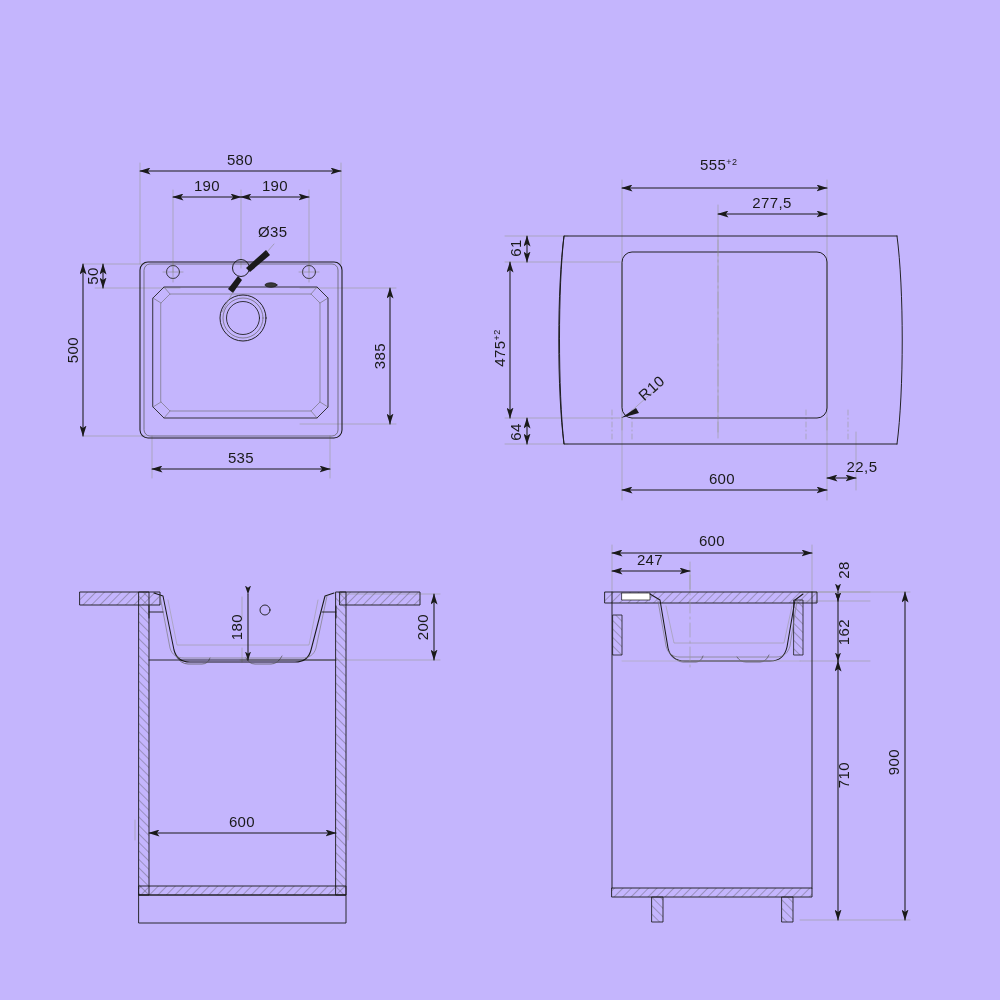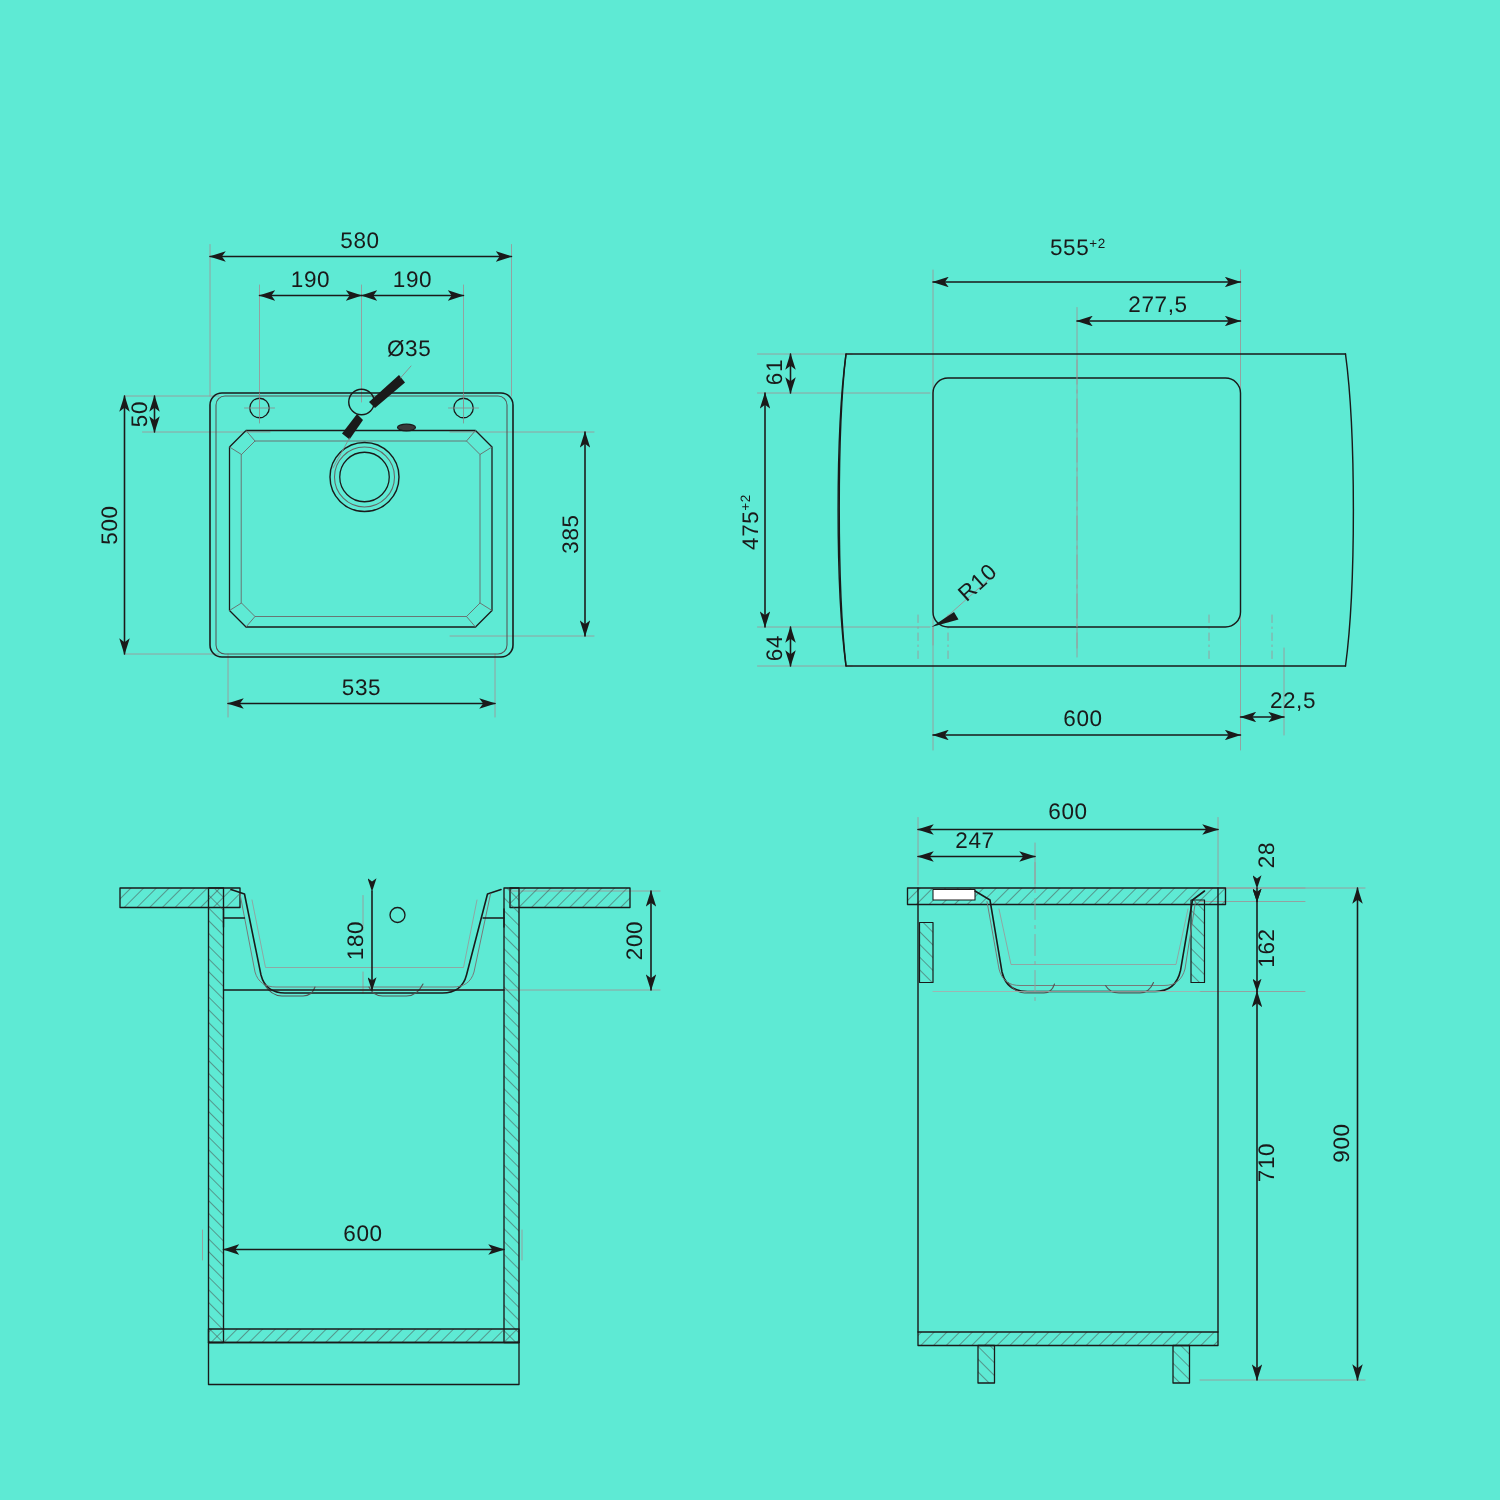--- a/index.html
+++ b/index.html
@@ -2,21 +2,21 @@
 <html><head>
 <meta charset="utf-8">
 <title>Sink Technical Drawing</title>
 <style>
   html,body{margin:0;padding:0;background:#ffffff;}
   body{
     width:1000px;height:1000px;
     font-family:"Liberation Sans","DejaVu Sans",sans-serif;
     overflow:hidden;
   }
-  #sheet{position:relative;width:1000px;height:1000px;background:#5eead4;}
+  #sheet{position:relative;width:1000px;height:1000px;background:#c4b5fd;}
   svg{display:block;}
   .dimtext{
     font-family:"Liberation Sans","DejaVu Sans",sans-serif;
     font-size:15px;
     fill:#1a1a1a;
     letter-spacing:0.4px;
   }
   .sup{font-size:9px;}
 </style>
 </head>

